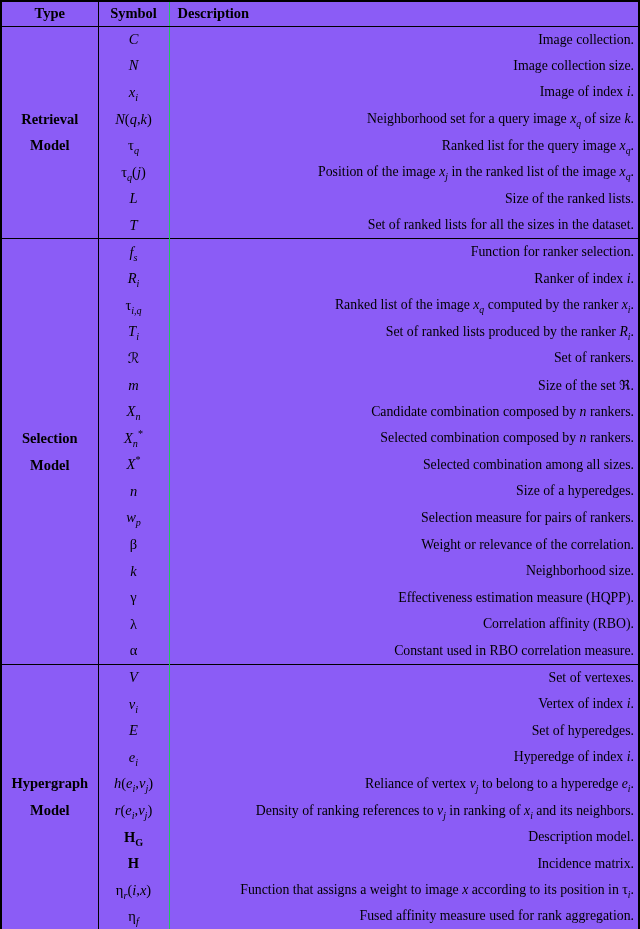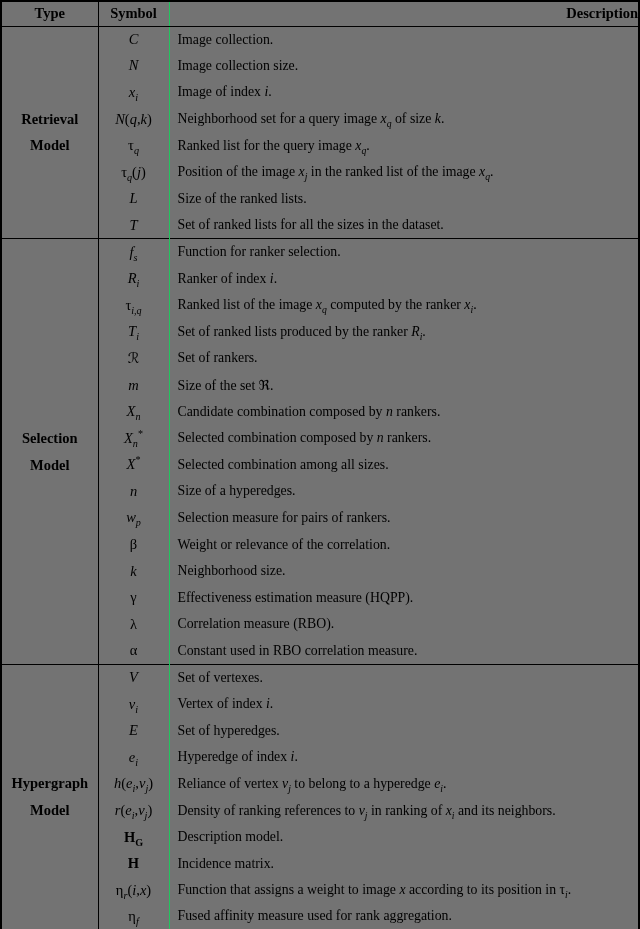--- a/index.html
+++ b/index.html
@@ -5,21 +5,21 @@
   html, body {
     margin: 0;
     padding: 0;
     background: #ffffff;
     color: #000000;
     font-family: "Liberation Serif", "DejaVu Serif", serif;
   }
   .page {
     width: 640px;
     height: 929px;
-    background: #737373;
+    background: #8b5cf6;
     box-sizing: border-box;
   }
   table.notation {
     width: 640px;
     height: 929px;
     border-collapse: collapse;
     table-layout: fixed;
     border: 2px solid #000000;
   }
   col.col-type   { width: 97px; }
@@ -34,21 +34,21 @@
   }
 
   thead th {
     height: 25px;
     font-weight: bold;
     font-size: 14.5px;
     border-bottom: 1px solid #000000;
     vertical-align: middle;
   }
   th.h-type, th.h-symbol { text-align: center; }
-  th.h-desc { text-align: right; padding-left: 16px; }
+  th.h-desc { text-align: left; padding-left: 8px; }
 
   th.h-type, td.type-cell   { border-right: 1px solid #000000; }
   th.h-symbol, td.symbol-cell { border-right: 1px solid #22c55e; }
 
   tr.group-start td { border-top: 1px solid #000000; }
 
   td.type-cell {
     font-weight: bold;
     font-size: 14.5px;
     text-align: center;
@@ -57,21 +57,21 @@
     margin-top: 40px;
   }
   td.symbol-cell {
     text-align: center;
     vertical-align: middle;
     font-size: 14.5px;
     height: 26.6px;
     font-family: "Liberation Serif", "DejaVu Serif", "DejaVu Sans", serif;
   }
   td.desc-cell {
-    text-align: left;
+    text-align: right;
     vertical-align: middle;
     padding-left: 8px;
     padding-right: 4px;
     font-size: 13.8px;
     font-family: "Liberation Serif", "DejaVu Serif", "DejaVu Sans", serif;
   }
   sub { font-size: 0.7em; line-height: 0; }
   sup { font-size: 0.7em; line-height: 0; }
   i { font-style: italic; }
   b { font-weight: bold; }
@@ -186,21 +186,21 @@
         <tr>
           <td class="symbol-cell"><i>k</i></td>
           <td class="desc-cell">Neighborhood size.</td>
         </tr>
         <tr>
           <td class="symbol-cell">γ</td>
           <td class="desc-cell">Effectiveness estimation measure (HQPP).</td>
         </tr>
         <tr>
           <td class="symbol-cell">λ</td>
-          <td class="desc-cell">Correlation measure (RBO).</td>
+          <td class="desc-cell">Correlation affinity (RBO).</td>
         </tr>
         <tr>
           <td class="symbol-cell">α</td>
           <td class="desc-cell">Constant used in RBO correlation measure.</td>
         </tr>
         <tr class="group-start">
           <td class="type-cell" rowspan="10">
             <div>Hypergraph</div>
             <div>Model</div>
           </td>

